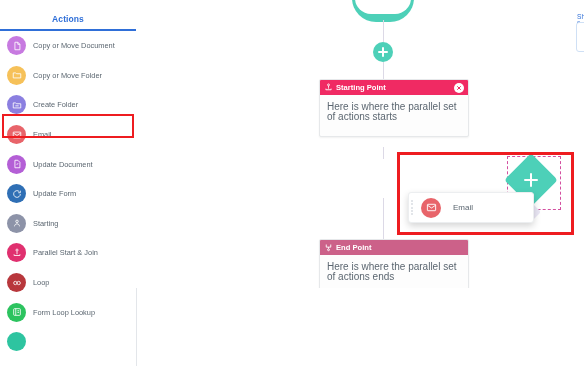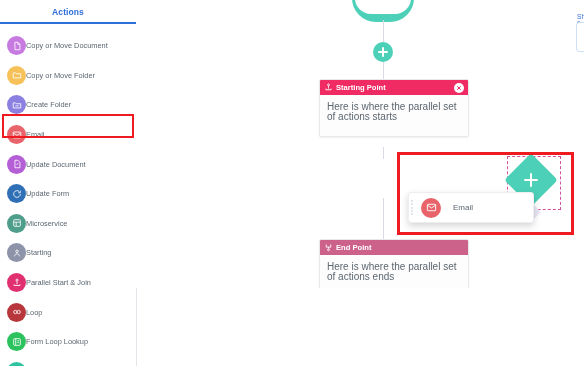--- a/index.html
+++ b/index.html
@@ -17,21 +17,21 @@
     position:absolute;left:0;top:0;width:136px;height:366px;
     background:#ffffff;
     border-right:1px solid #e3e6ea;
     overflow:hidden;
   }
   .topbar{
     position:absolute;left:0;top:0;width:136px;height:9px;background:#ffffff;
     border-bottom:1px solid #eceff2;
   }
   .tabs{
-    position:absolute;left:0;top:2px;width:136px;height:22px;
+    position:absolute;left:0;top:9px;width:136px;height:22px;
     display:flex;
   }
   .tab{
     flex:1;display:flex;align-items:center;justify-content:center;
     font-size:8.5px;letter-spacing:.1px;
     background:#f4f6f8;color:#7b8794;
     border-bottom:1px solid #dfe3e8;
     cursor:pointer;
   }
   .tab.active{
@@ -50,21 +50,21 @@
     cursor:pointer;
   }
   .row .ico{
     width:19px;height:19px;border-radius:50%;
     flex:0 0 19px;
     display:flex;align-items:center;justify-content:center;
     color:#fff;
   }
   .row .ico svg{width:10px;height:10px;display:block;}
   .row .lbl{
-    margin-left:0;font-size:7.4px;color:#5b6670;line-height:9.2px;
+    margin-left:7px;font-size:7.4px;color:#5b6670;line-height:9.2px;
     max-width:96px;
   }
 
   
   .anno-email{
     position:absolute;left:2px;top:114px;width:132px;height:24px;
     border:2.5px solid #ee1c20;box-sizing:border-box;
     pointer-events:none;
   }
 
@@ -263,29 +263,20 @@
       <div class="row">
         <span class="ico" style="background:#2f6fb5">
           <svg viewBox="0 0 24 24" fill="none" stroke="#fff" stroke-width="2">
               <path d="M20 12a8 8 0 1 1-2.5-5.8"></path>
               <path d="M20 4v5h-5"></path>
             </svg>
         </span>
         <span class="lbl">Update Form</span>
       </div>
 
-      <div class="row">
-        <span class="ico" style="background:#4f9e8c">
-          <svg viewBox="0 0 24 24" fill="none" stroke="#fff" stroke-width="2">
-              <rect x="4" y="4" width="16" height="16" rx="2"></rect>
-              <path d="M4 10h16M10 10v10"></path>
-            </svg>
-        </span>
-        <span class="lbl">Microservice</span>
-      </div>
 
       <div class="row">
         <span class="ico" style="background:#8d93a8">
           <svg viewBox="0 0 24 24" fill="none" stroke="#fff" stroke-width="2">
               <circle cx="12" cy="8" r="3"></circle>
               <path d="M6 20c0-3.3 2.7-6 6-6s6 2.7 6 6"></path>
             </svg>
         </span>
         <span class="lbl">Starting</span>
       </div>

